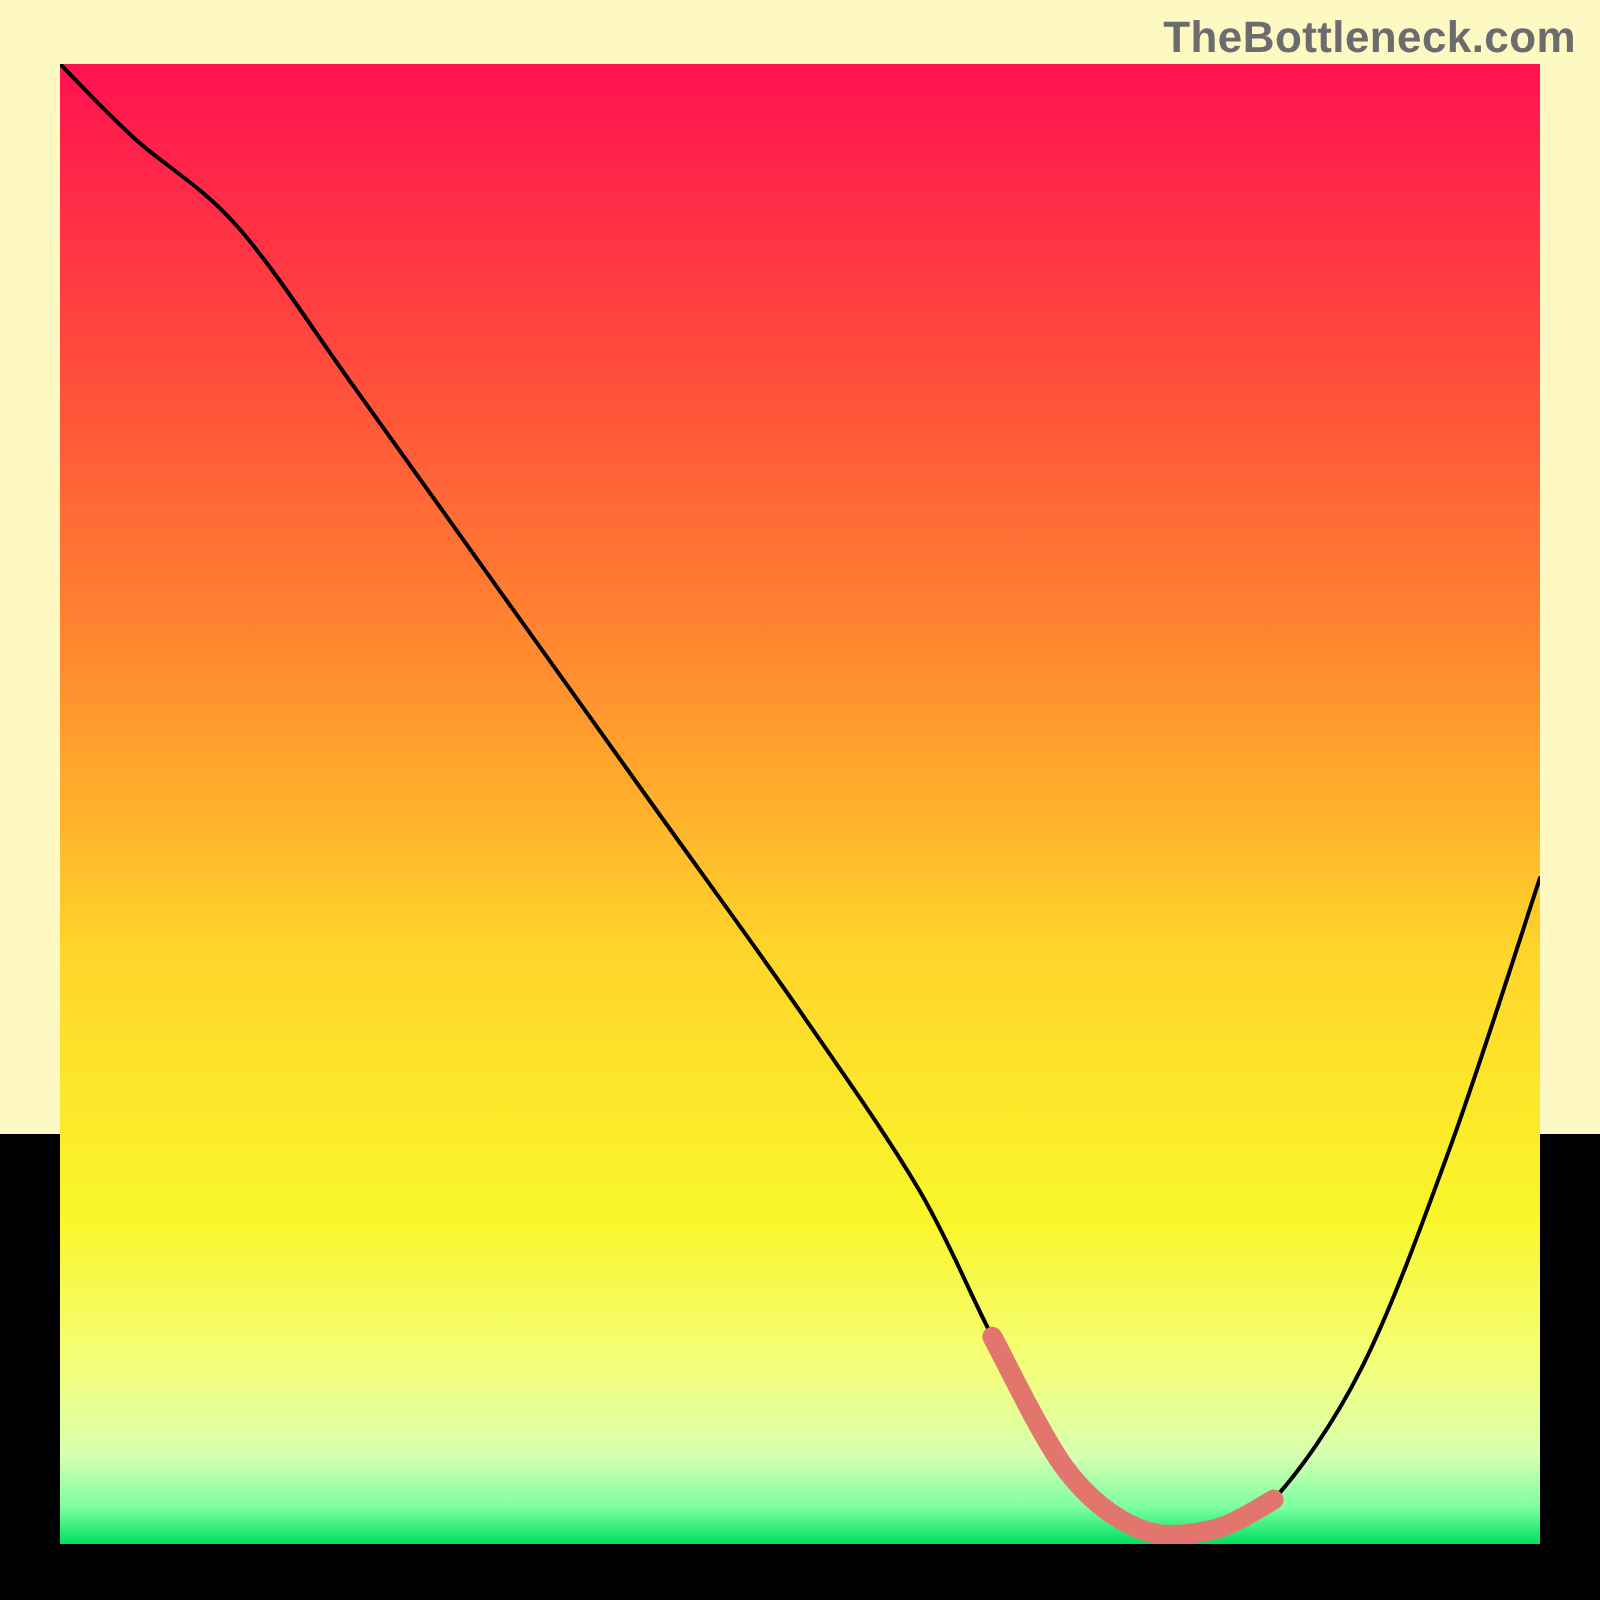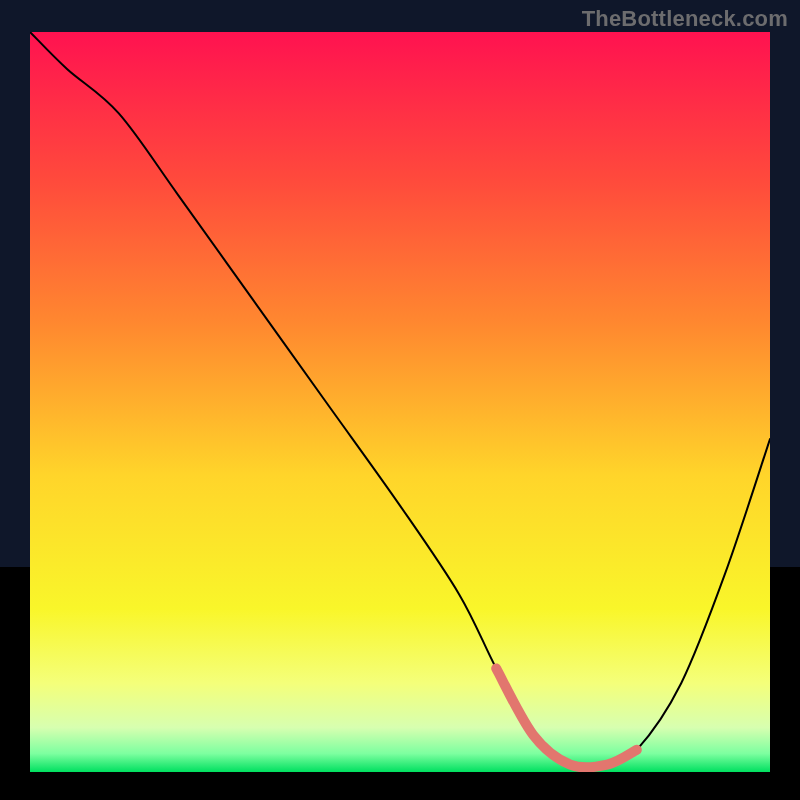--- a/index.html
+++ b/index.html
@@ -7,21 +7,21 @@
     padding: 0;
     width: 800px;
     height: 800px;
     background: #000;
     overflow: hidden;
   }
   .frame {
     position: relative;
     width: 800px;
     height: 567px;
-    background: #0f172a;
+    background: #fef9c3;
   }
   .attribution {
     position: absolute;
     top: 6px;
     right: 12px;
     font-family: Arial, Helvetica, sans-serif;
     font-size: 22px;
     font-weight: 600;
     color: #6c6c6e;
     letter-spacing: 0.2px;

